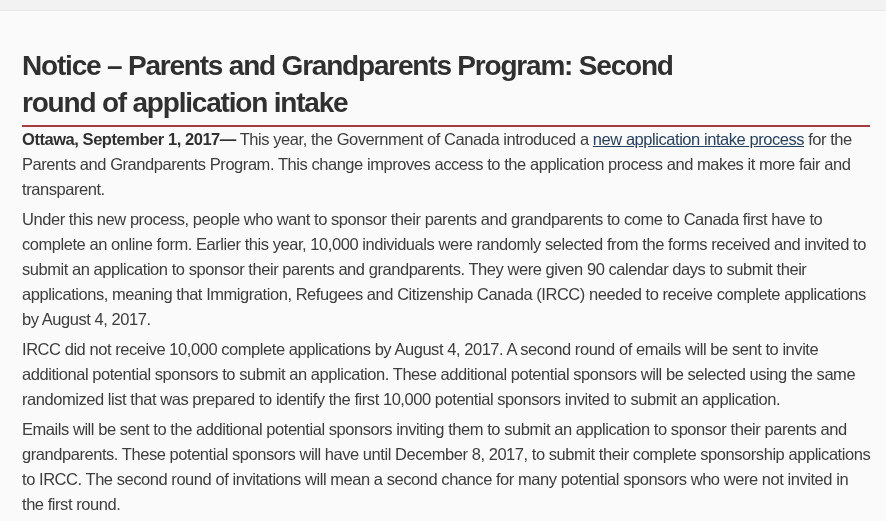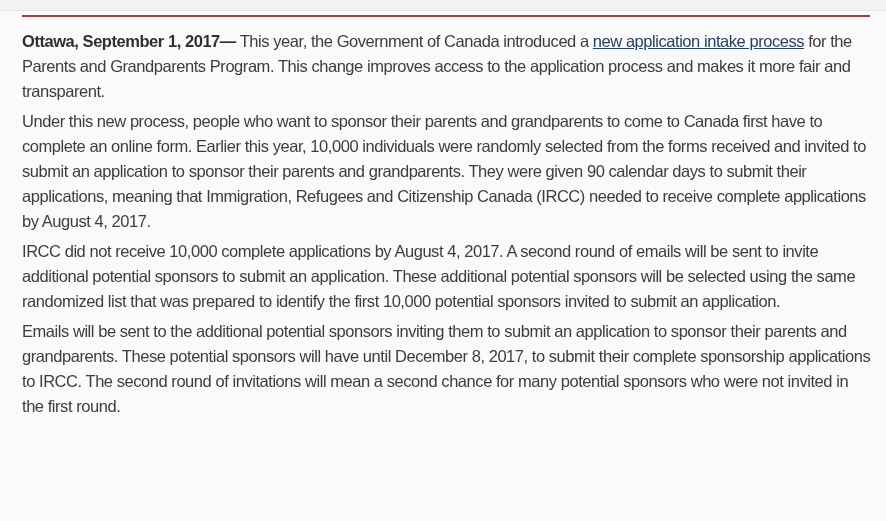--- a/index.html
+++ b/index.html
@@ -35,37 +35,38 @@
     width: 848px;
   }
   p.body-text {
     margin: 0 0 5px 0;
     font-size: 16.5px;
     line-height: 25px;
     letter-spacing: -0.45px;
     color: var(--body-color, #3d3d3d);
     width: 850px;
   }
-  p.intro { margin-top: 12px; }
+  p.intro { }
   .dateline {
     font-weight: 700;
     color: var(--heading-color, #2f2f2f);
   }
   a.inline-link {
     color: var(--link-blue, #284162);
     text-decoration: underline;
     cursor: pointer;
   }
 </style>
 </head>
 <body>
 
 <div class="top-strip"></div>
 
 <main class="content">
+  <h1 class="title">Notice – Parents and Grandparents Program: Second round of application intake</h1>
 
   <hr class="title-rule">
 
   <p class="body-text intro"><strong class="dateline">Ottawa, September 1, 2017—</strong><span> This year, the Government of Canada introduced a </span><a class="inline-link" href="#">new application intake process</a><span> for the Parents and Grandparents Program. This change improves access to the application process and makes it more fair and transparent.</span></p>
 
   <p class="body-text">Under this new process, people who want to sponsor their parents and grandparents to come to Canada first have to complete an online form. Earlier this year, 10,000 individuals were randomly selected from the forms received and invited to submit an application to sponsor their parents and grandparents. They were given 90 calendar days to submit their applications, meaning that Immigration, Refugees and Citizenship Canada (IRCC) needed to receive complete applications by August 4, 2017.</p>
 
   <p class="body-text">IRCC did not receive 10,000 complete applications by August 4, 2017. A second round of emails will be sent to invite additional potential sponsors to submit an application. These additional potential sponsors will be selected using the same randomized list that was prepared to identify the first 10,000 potential sponsors invited to submit an application.</p>
 
   <p class="body-text">Emails will be sent to the additional potential sponsors inviting them to submit an application to sponsor their parents and grandparents. These potential sponsors will have until December 8, 2017, to submit their complete sponsorship applications to IRCC. The second round of invitations will mean a second chance for many potential sponsors who were not invited in the first round.</p>

